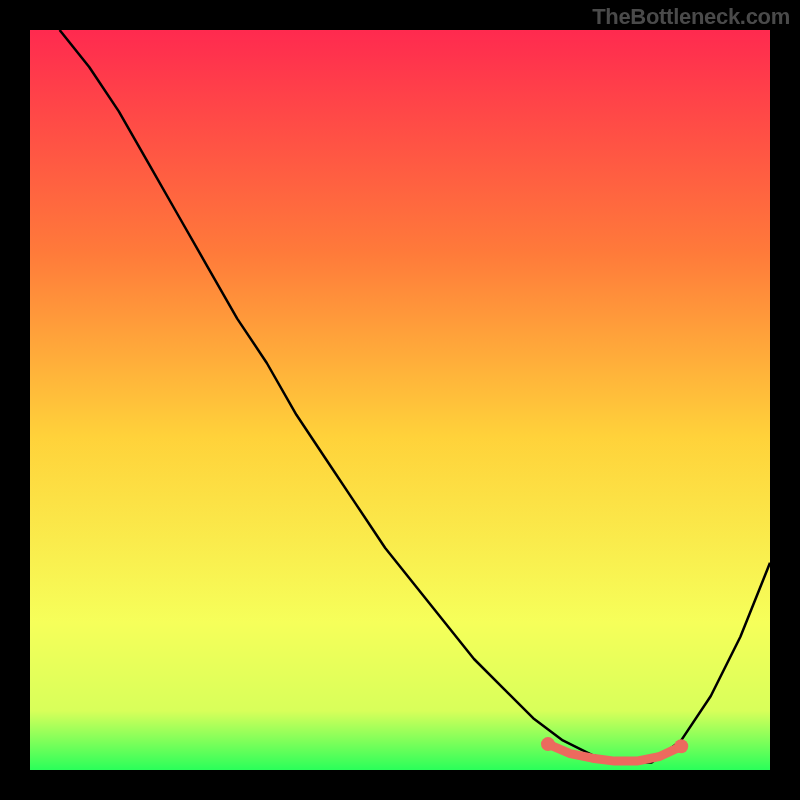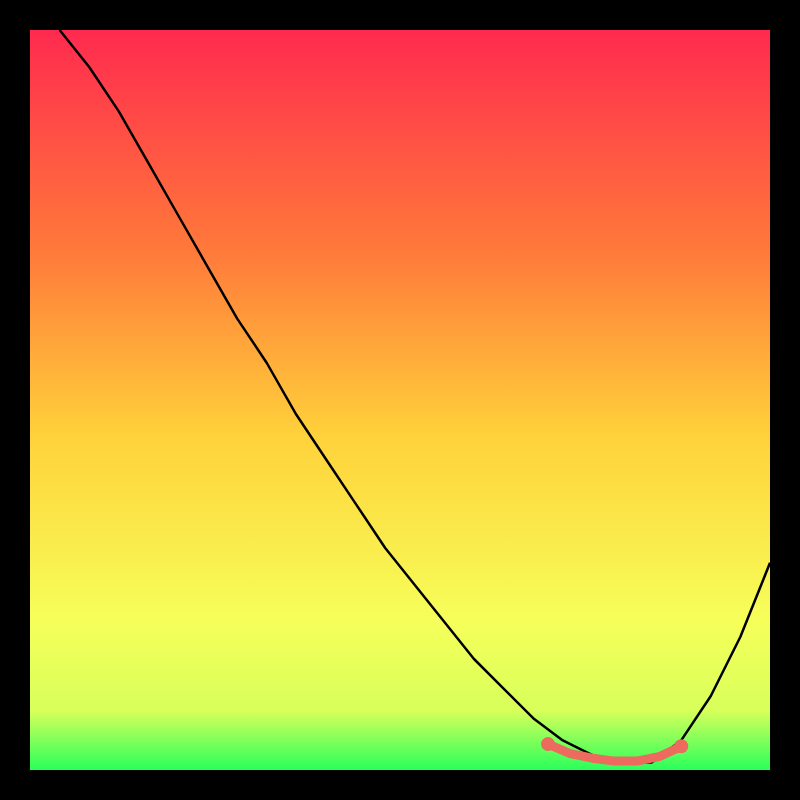--- a/index.html
+++ b/index.html
@@ -36,20 +36,21 @@
   }
   .plot-area svg {
     display: block;
     width: 740px;
     height: 740px;
   }
 </style>
 </head>
 <body>
 <div class="container">
+  <div class="attribution">TheBottleneck.com</div>
   <div class="plot-area">
     <svg id="chart-svg" viewBox="0 0 740 740" preserveAspectRatio="none">
         <defs>
           <linearGradient id="bg-grad" x1="0" y1="0" x2="0" y2="1">
             <stop offset="0%" stop-color="#ff2a4f"></stop>
             <stop offset="30%" stop-color="#ff7a3a"></stop>
             <stop offset="55.00000000000001%" stop-color="#ffd23a"></stop>
             <stop offset="80%" stop-color="#f6ff5a"></stop>
             <stop offset="92%" stop-color="#d8ff5a"></stop>
             <stop offset="100%" stop-color="#2aff5a"></stop>

